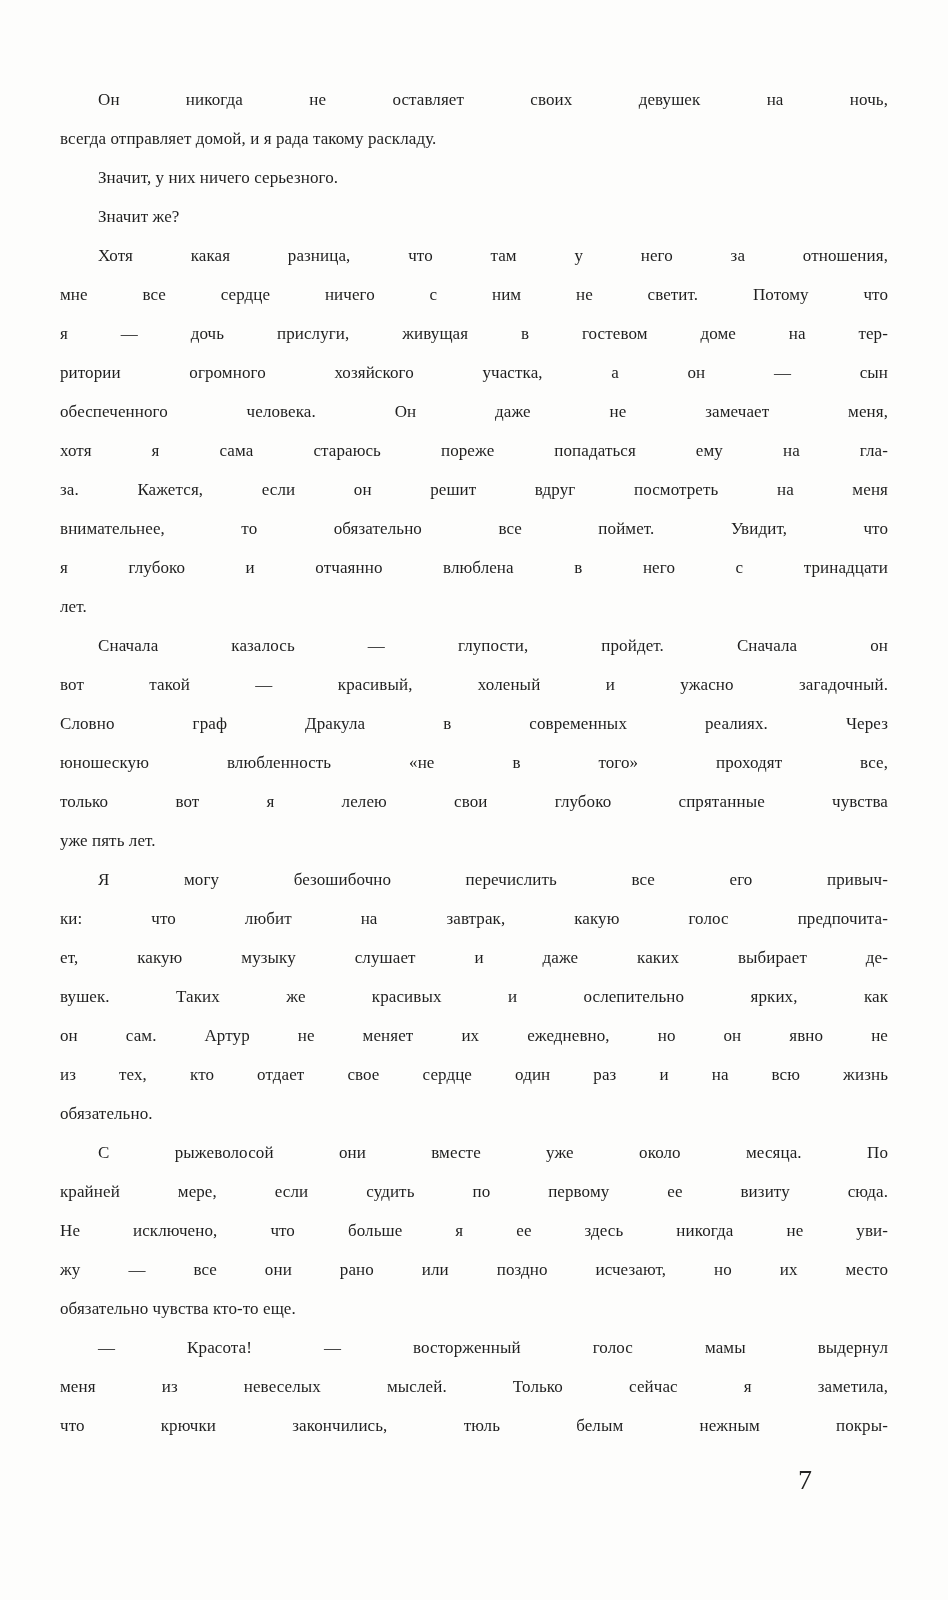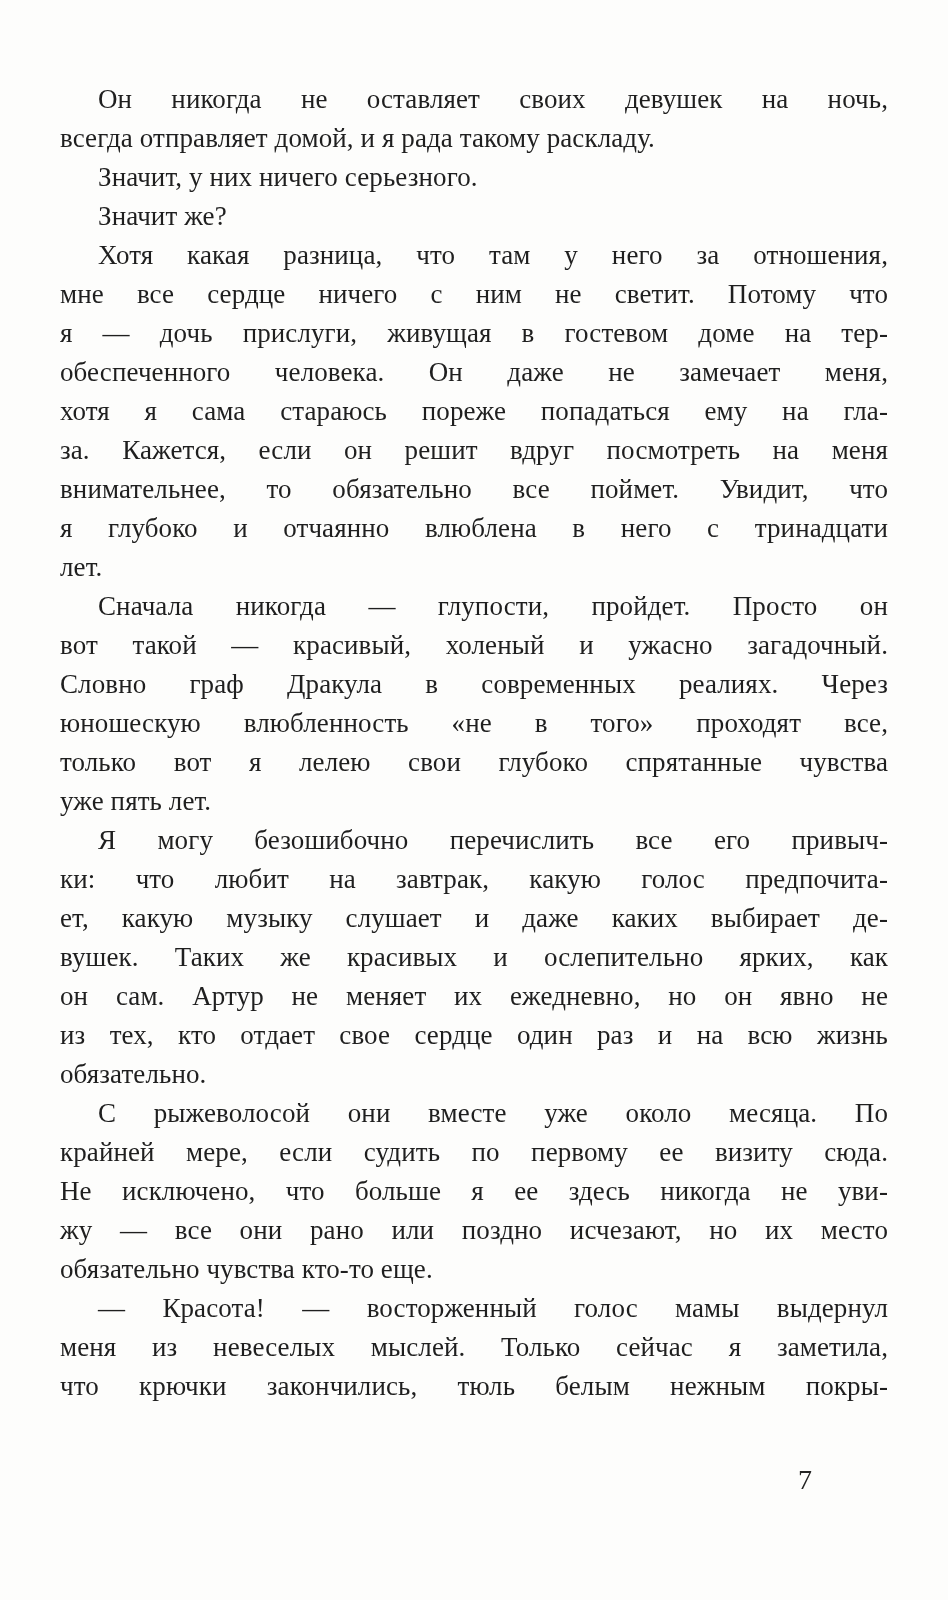--- a/index.html
+++ b/index.html
@@ -20,21 +20,21 @@
     inset: 0;
     background:
       radial-gradient(ellipse 140% 120% at 50% 45%, rgba(255,255,255,0.6) 60%, rgba(225,225,220,0.35) 100%),
       #fafaf7;
   }
   .text-block {
     position: absolute;
     left: 60px;
     top: 80px;
     width: 828px;
-    font-size: 27px;
+    font-size: 17px;
     line-height: 39px;
     letter-spacing: 0.1px;
   }
   .paragraph {
     margin: 0;
     padding: 0;
   }
   .line {
     text-align: justify;
     text-align-last: justify;
@@ -70,29 +70,30 @@
       <div class="paragraph">
         <div class="line first last">Значит, у них ничего серьезного.</div>
       </div>
       <div class="paragraph">
         <div class="line first last">Значит же?</div>
       </div>
       <div class="paragraph">
         <div class="line first">Хотя какая разница, что там у него за отношения,</div>
         <div class="line">мне все сердце ничего с ним не светит. Потому что</div>
         <div class="line">я — дочь прислуги, живущая в гостевом доме на тер-</div>
+        <div class="line">ритории огромного хозяйского участка, а он — сын</div>
         <div class="line">обеспеченного человека. Он даже не замечает меня,</div>
         <div class="line">хотя я сама стараюсь пореже попадаться ему на гла-</div>
         <div class="line">за. Кажется, если он решит вдруг посмотреть на меня</div>
         <div class="line">внимательнее, то обязательно все поймет. Увидит, что</div>
         <div class="line">я глубоко и отчаянно влюблена в него с тринадцати</div>
         <div class="line last">лет.</div>
       </div>
       <div class="paragraph">
-        <div class="line first">Сначала никогда — глупости, пройдет. Просто он</div>
+        <div class="line first">Сначала казалось — глупости, пройдет. Сначала он</div>
         <div class="line">вот такой — красивый, холеный и ужасно загадочный.</div>
         <div class="line">Словно граф Дракула в современных реалиях. Через</div>
         <div class="line">юношескую влюбленность «не в того» проходят все,</div>
         <div class="line">только вот я лелею свои глубоко спрятанные чувства</div>
         <div class="line last">уже пять лет.</div>
       </div>
       <div class="paragraph">
         <div class="line first">Я могу безошибочно перечислить все его привыч-</div>
         <div class="line">ки: что любит на завтрак, какую голос предпочита-</div>
         <div class="line">ет, какую музыку слушает и даже каких выбирает де-</div>

